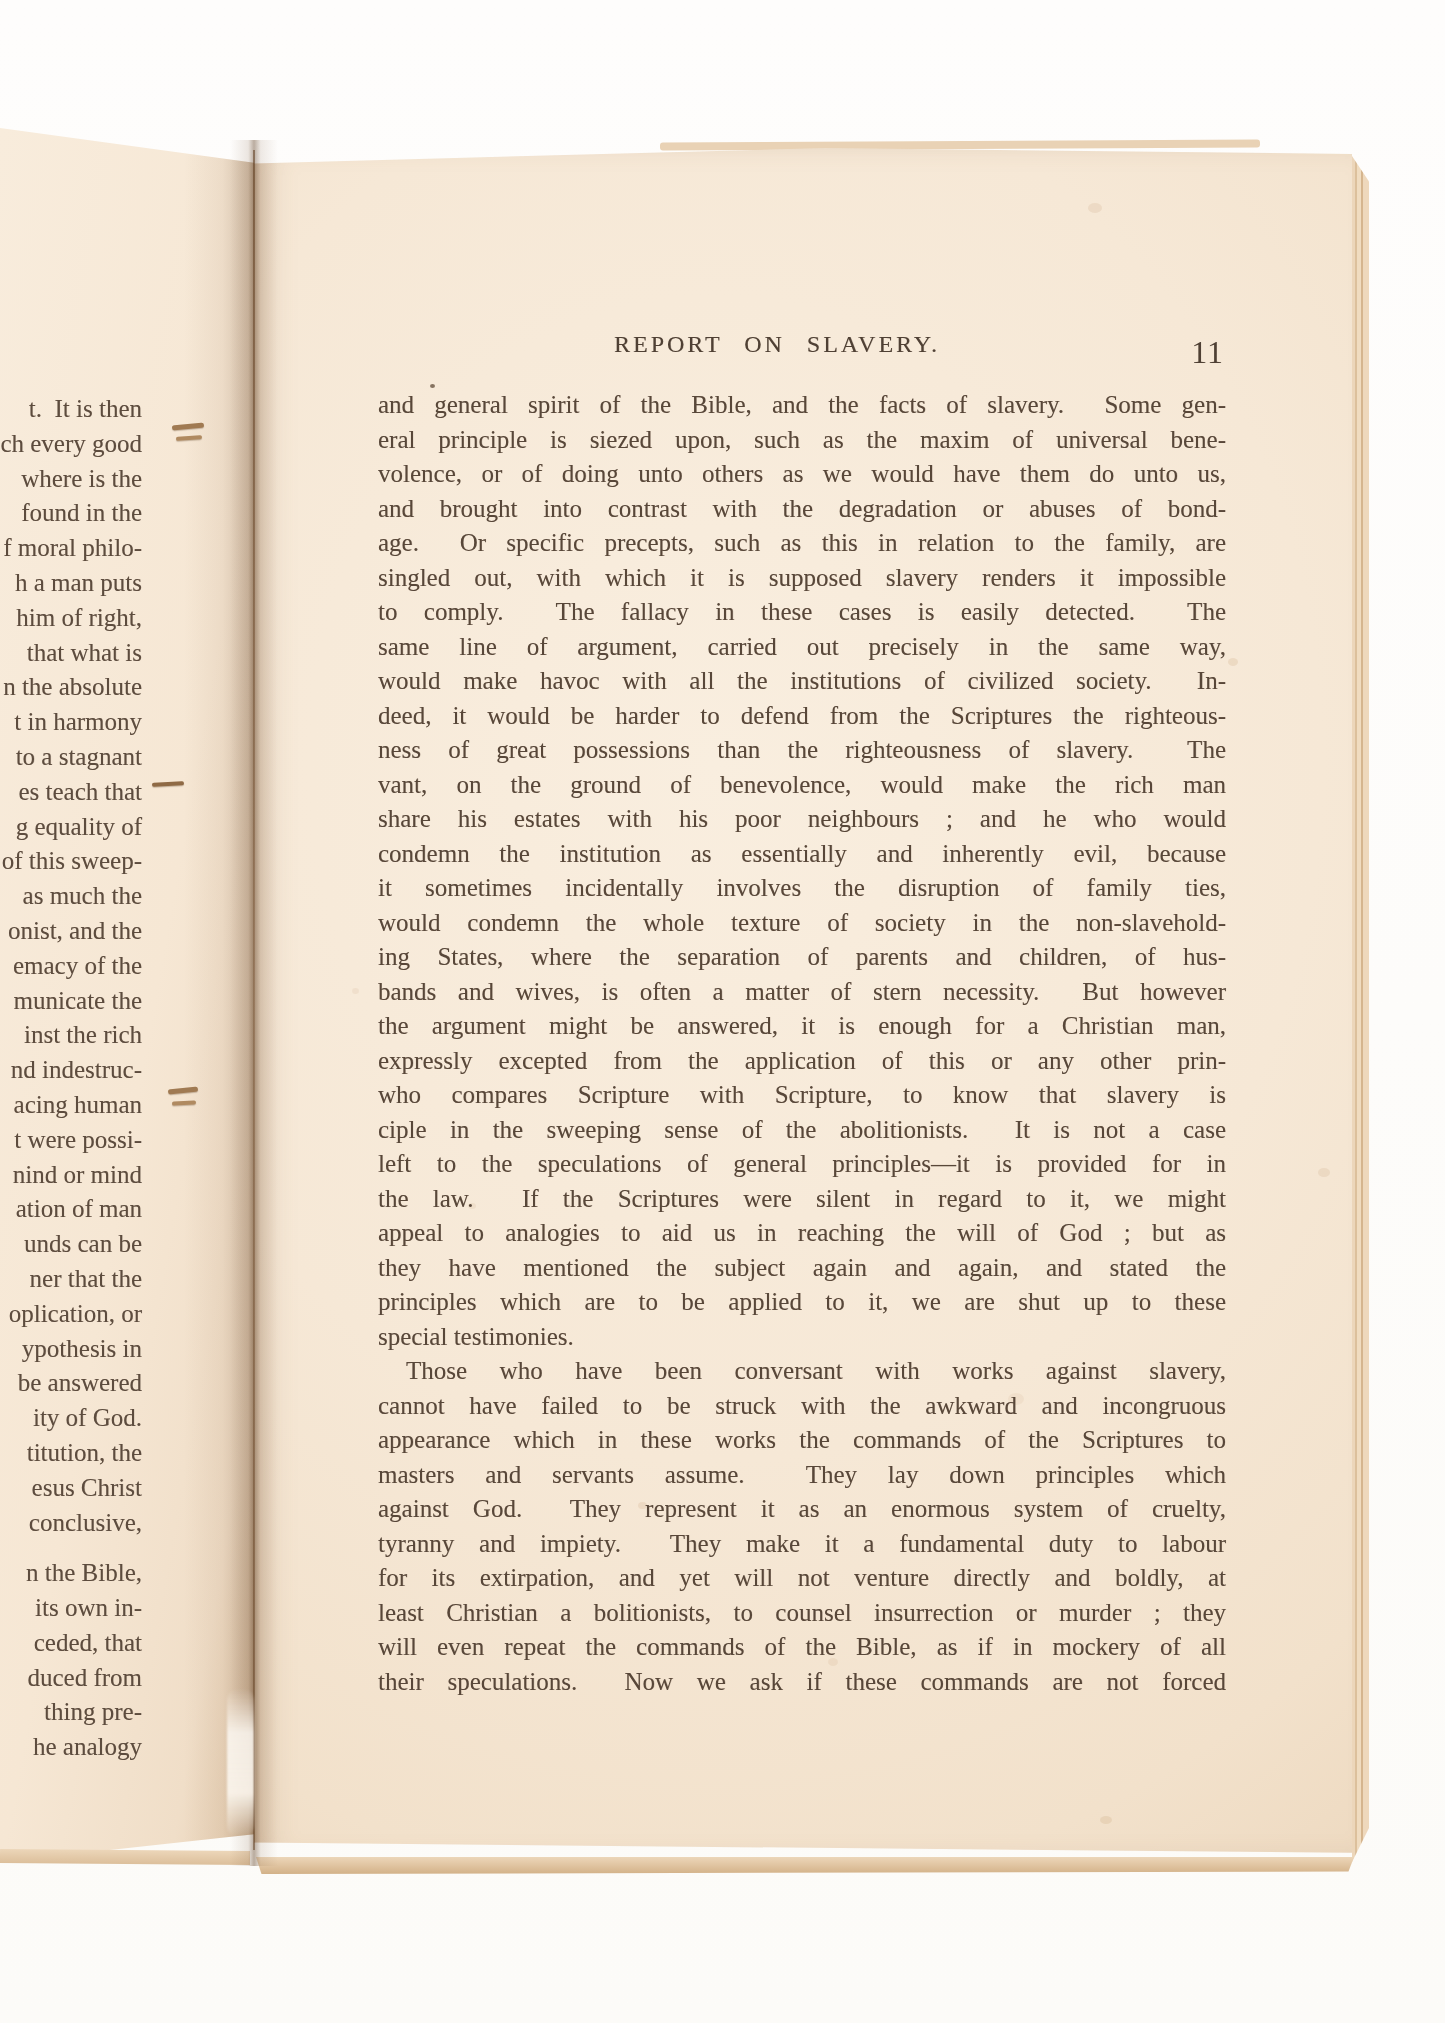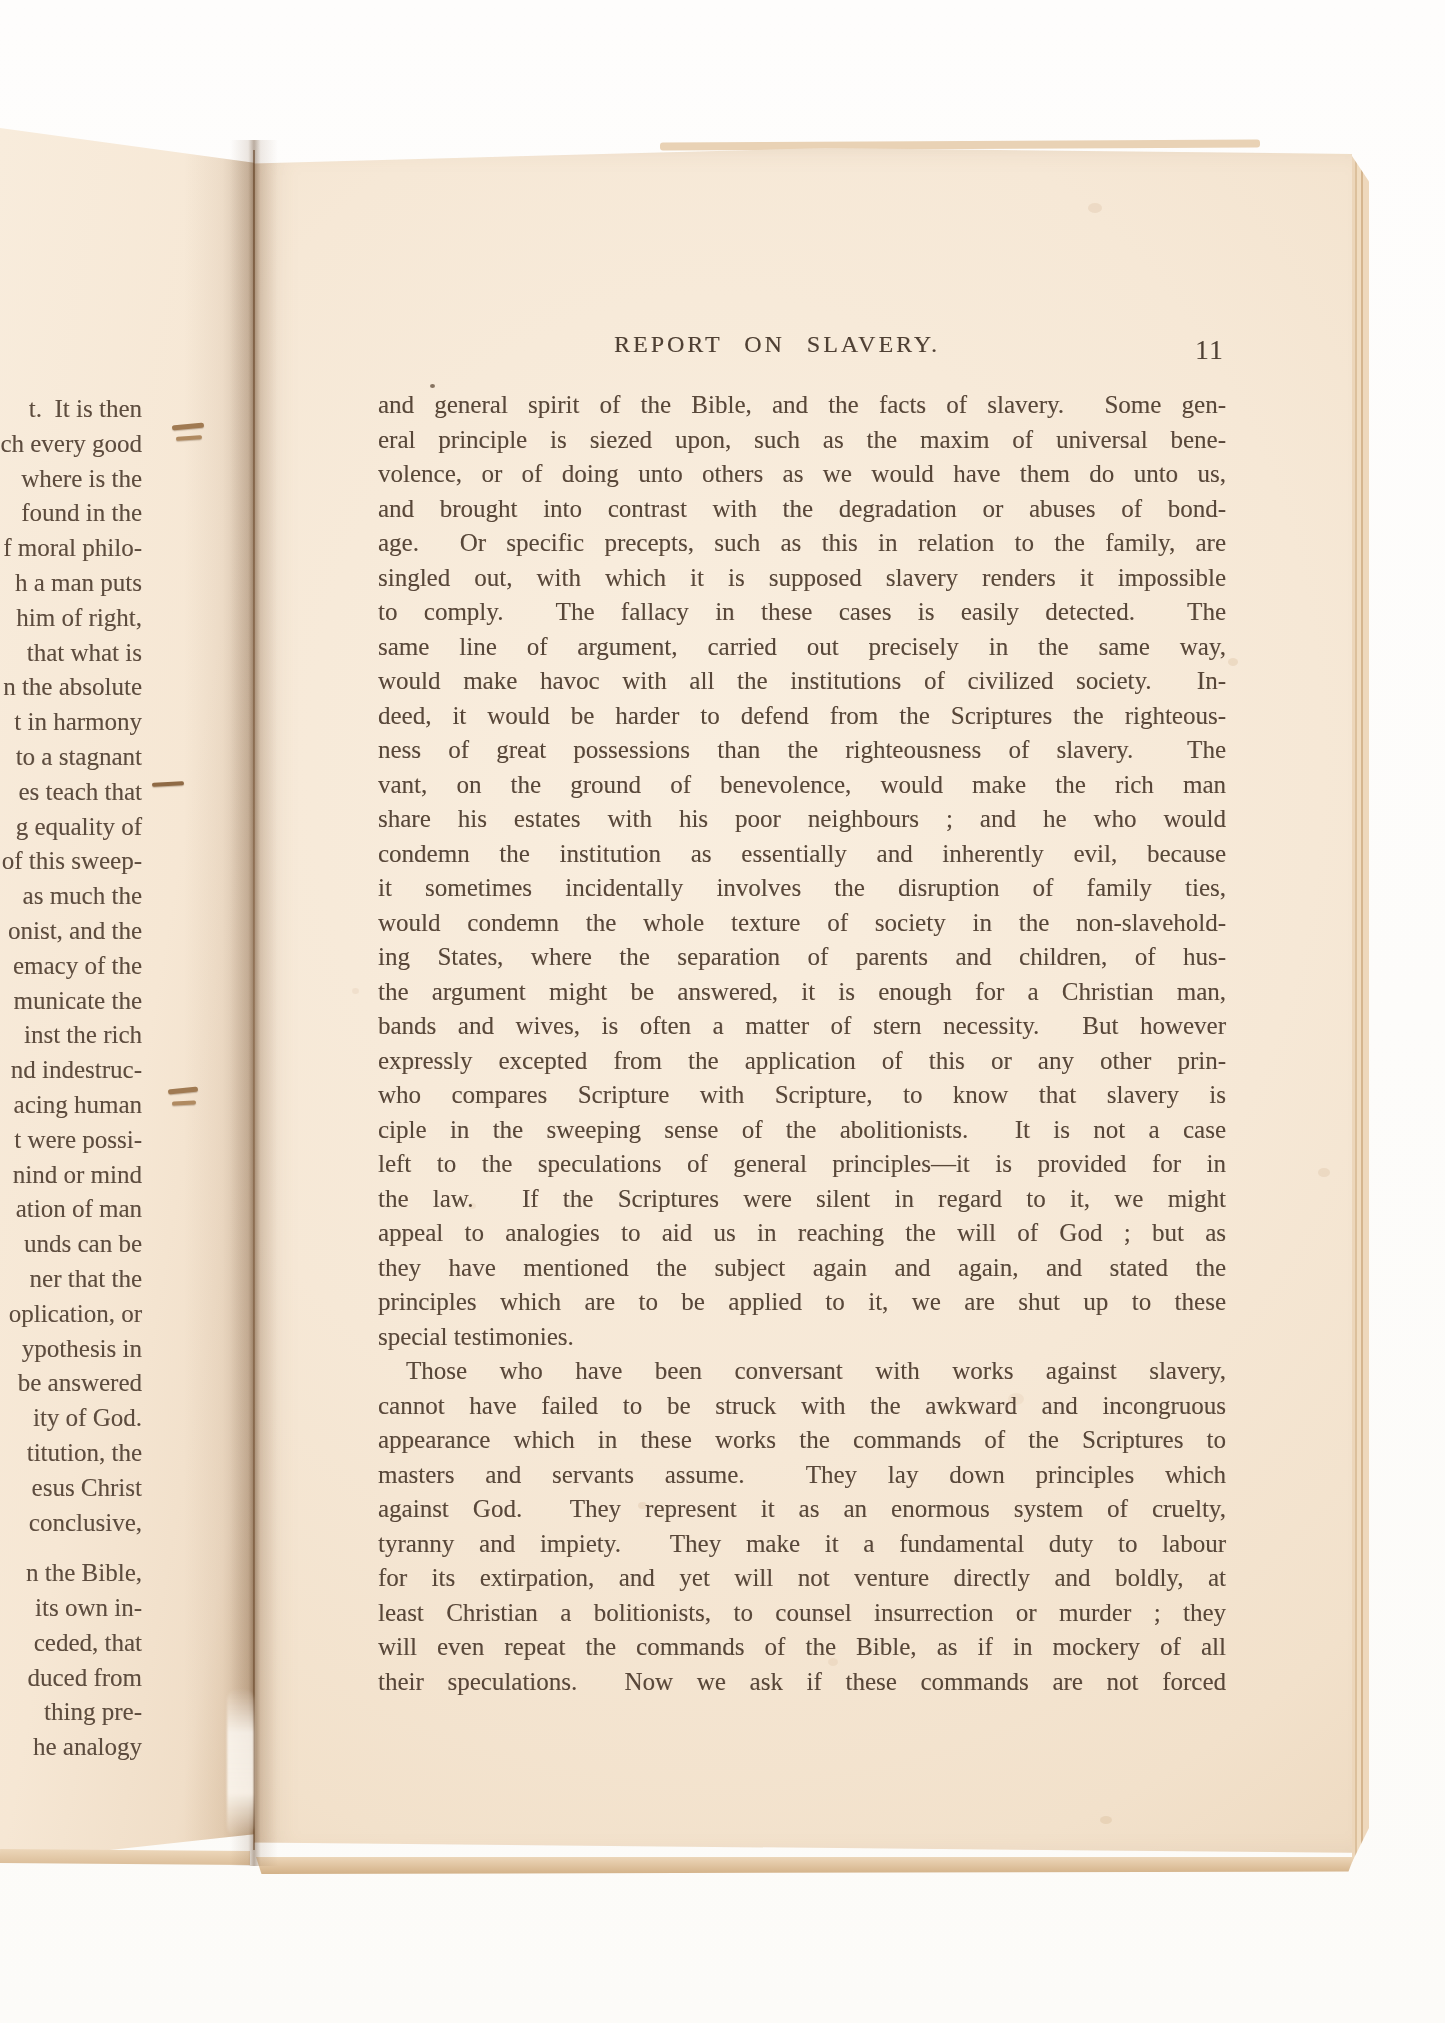--- a/index.html
+++ b/index.html
@@ -76,21 +76,21 @@
   }
   .spot{position:absolute;border-radius:50%;}
 
   
   .header-row{position:absolute;left:378px;top:331px;width:848px;height:38px;color:#4f4034;}
   .running-title{
     position:absolute;left:-25px;right:25px;text-align:center;
     font-size:24px;letter-spacing:3px;word-spacing:13px;
     text-shadow:0.4px 0.4px 0.6px rgba(79,64,52,0.35);
   }
-  .page-num{position:absolute;right:2px;top:3px;font-size:28px;letter-spacing:1px;}
+  .page-num{position:absolute;right:2px;top:3px;font-size:32px;letter-spacing:1px;}
 
   .right-text{
     position:absolute;left:378px;top:388px;width:848px;
     font-size:25px;line-height:34.5px;color:#584739;
     text-shadow:0.3px 0.3px 0.5px rgba(88,71,57,0.3);
   }
   .para > div{text-align:justify;text-align-last:justify;height:34.5px;overflow:visible;}
   .para.ends > div:last-child{text-align-last:left;}
   .para.indent-first > div:first-child{text-indent:28px;}
 
@@ -153,22 +153,22 @@
         <div>same line of argument, carried out precisely in the same way,</div>
         <div>would make havoc with all the institutions of civilized society.&nbsp; In-</div>
         <div>deed, it would be harder to defend from the Scriptures the righteous-</div>
         <div>ness of great possessions than the righteousness of slavery.&nbsp; The</div>
         <div>vant, on the ground of benevolence, would make the rich man</div>
         <div>share his estates with his poor neighbours ; and he who would</div>
         <div>condemn the institution as essentially and inherently evil, because</div>
         <div>it sometimes incidentally involves the disruption of family ties,</div>
         <div>would condemn the whole texture of society in the non-slavehold-</div>
         <div>ing States, where the separation of parents and children, of hus-</div>
+        <div>bands and wives, is often a matter of stern necessity.&nbsp; But however</div>
         <div>the argument might be answered, it is enough for a Christian man,</div>
-        <div>bands and wives, is often a matter of stern necessity.&nbsp; But however</div>
         <div>expressly excepted from the application of this or any other prin-</div>
         <div>who compares Scripture with Scripture, to know that slavery is</div>
         <div>ciple in the sweeping sense of the abolitionists.&nbsp; It is not a case</div>
         <div>left to the speculations of general principles—it is provided for in</div>
         <div>the law.&nbsp; If the Scriptures were silent in regard to it, we might</div>
         <div>appeal to analogies to aid us in reaching the will of God ; but as</div>
         <div>they have mentioned the subject again and again, and stated the</div>
         <div>principles which are to be applied to it, we are shut up to these</div>
         <div>special testimonies.</div>
       </div>

